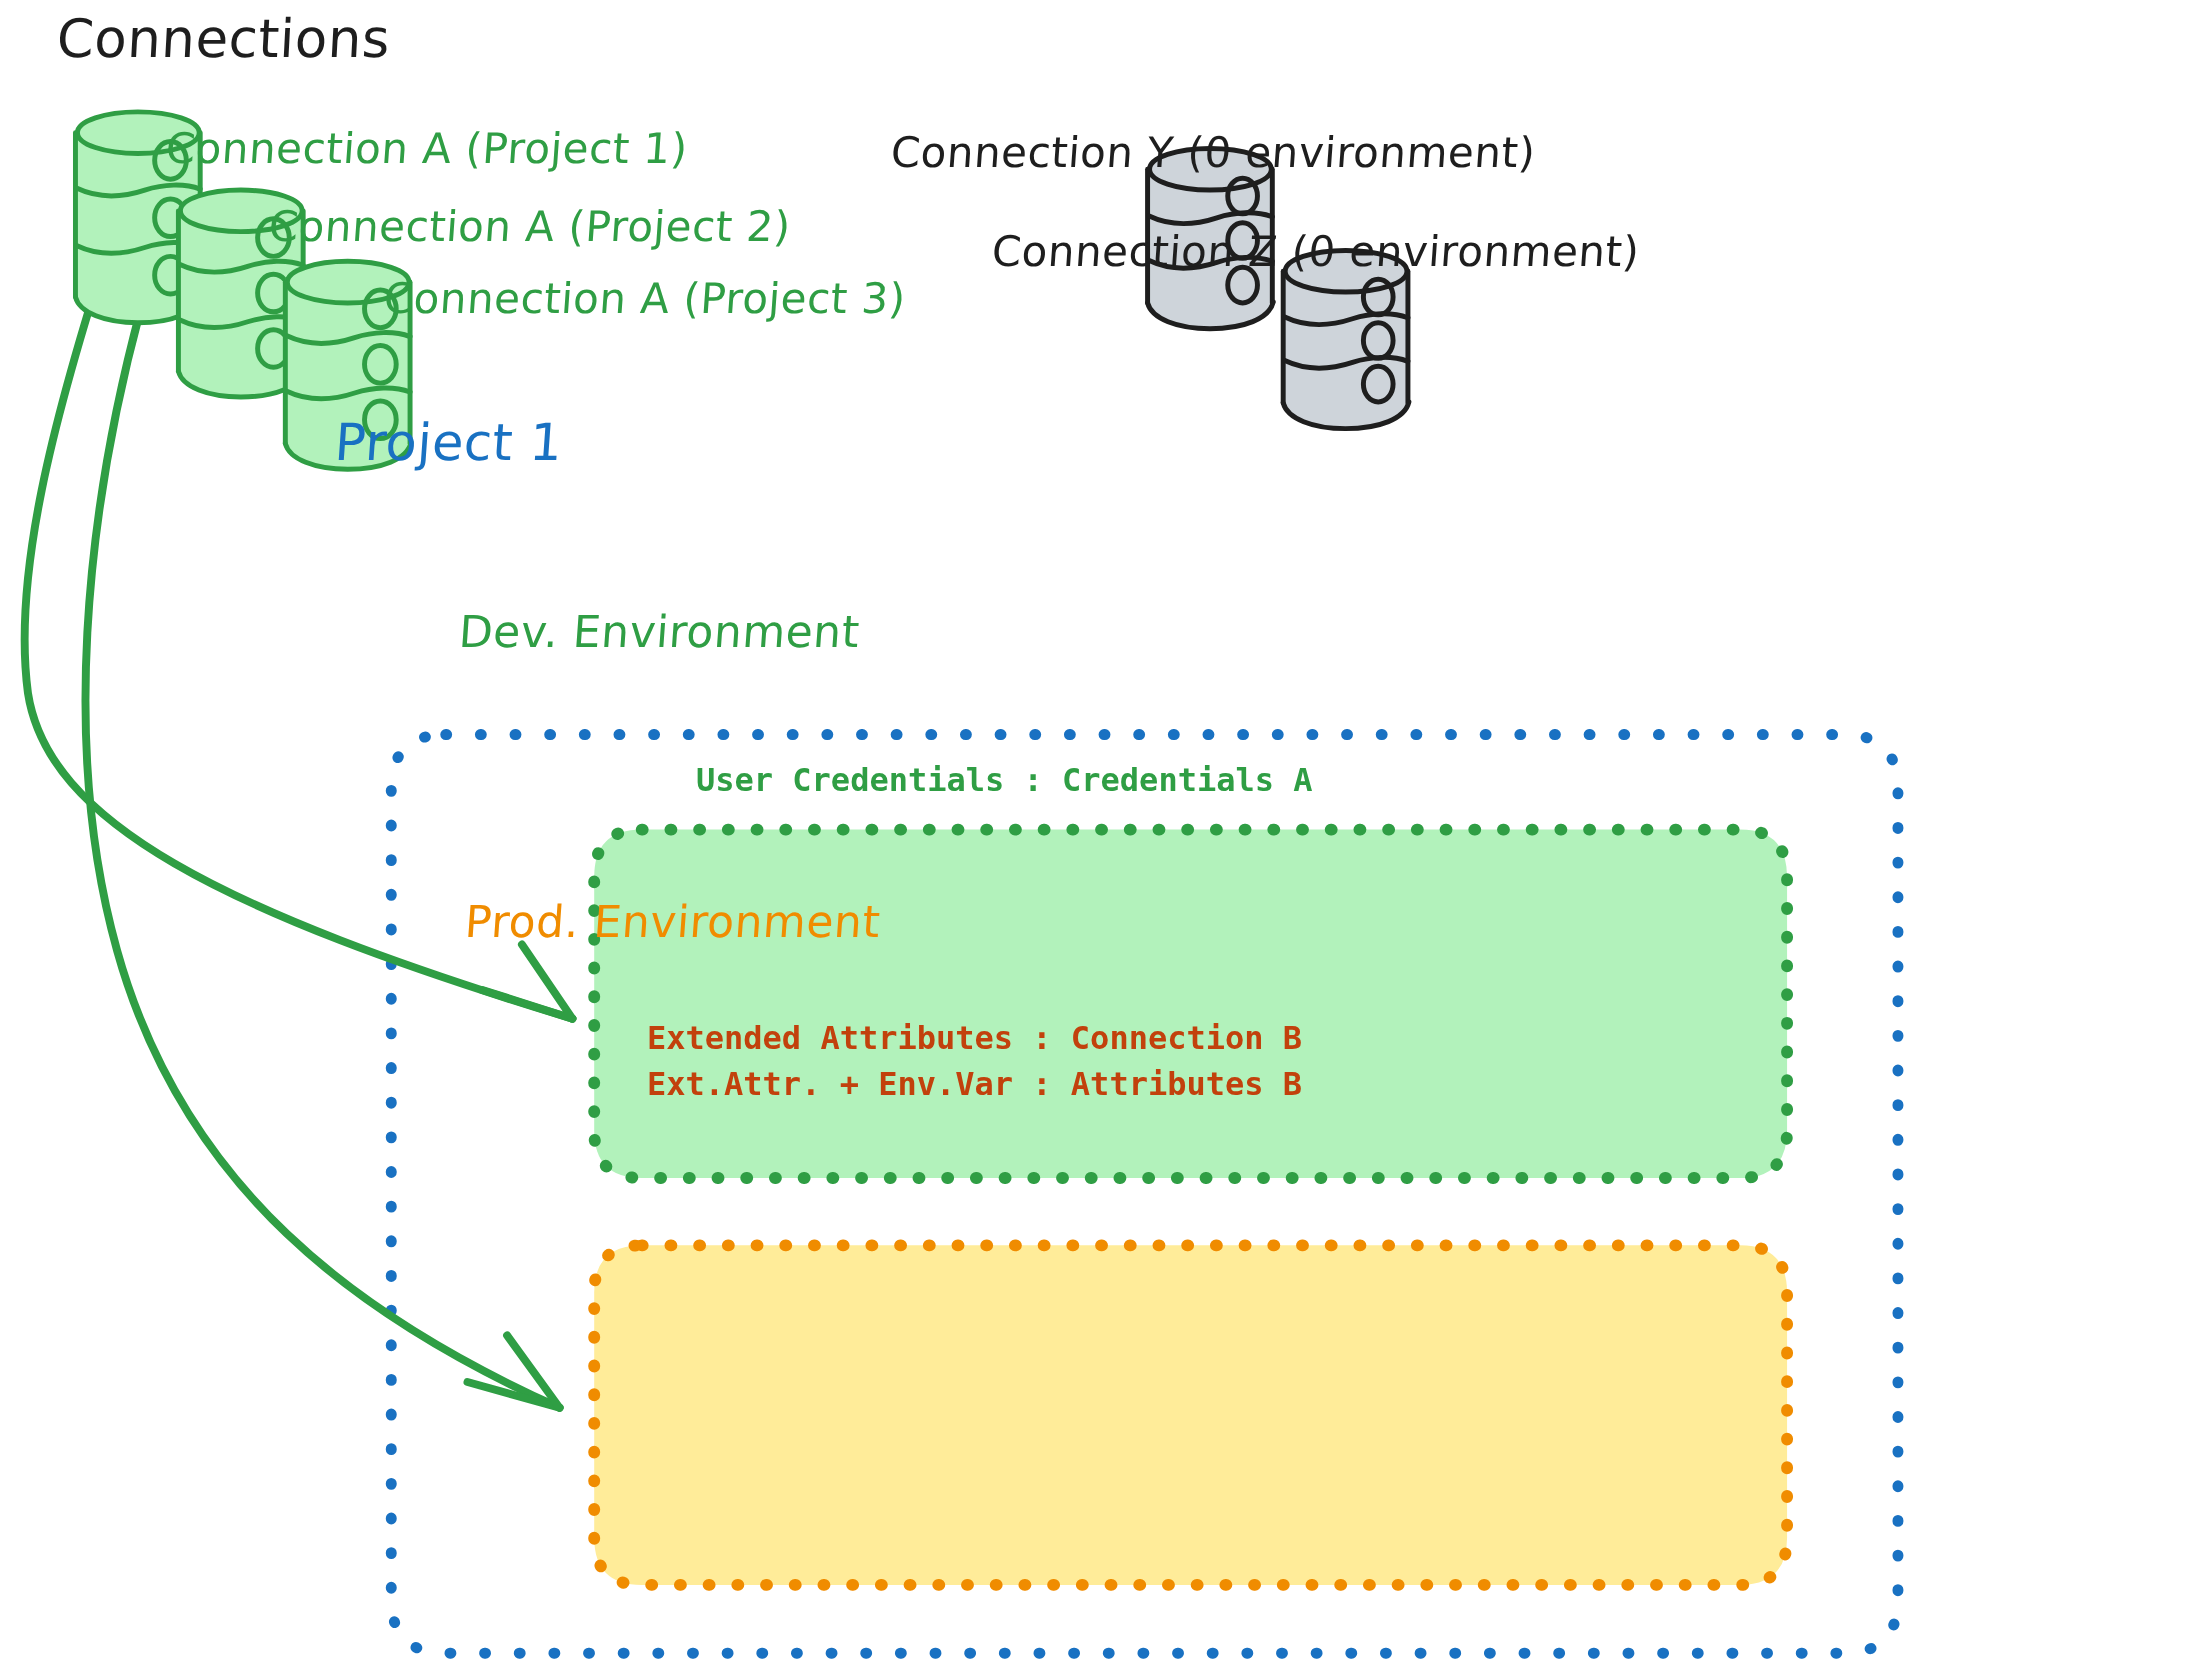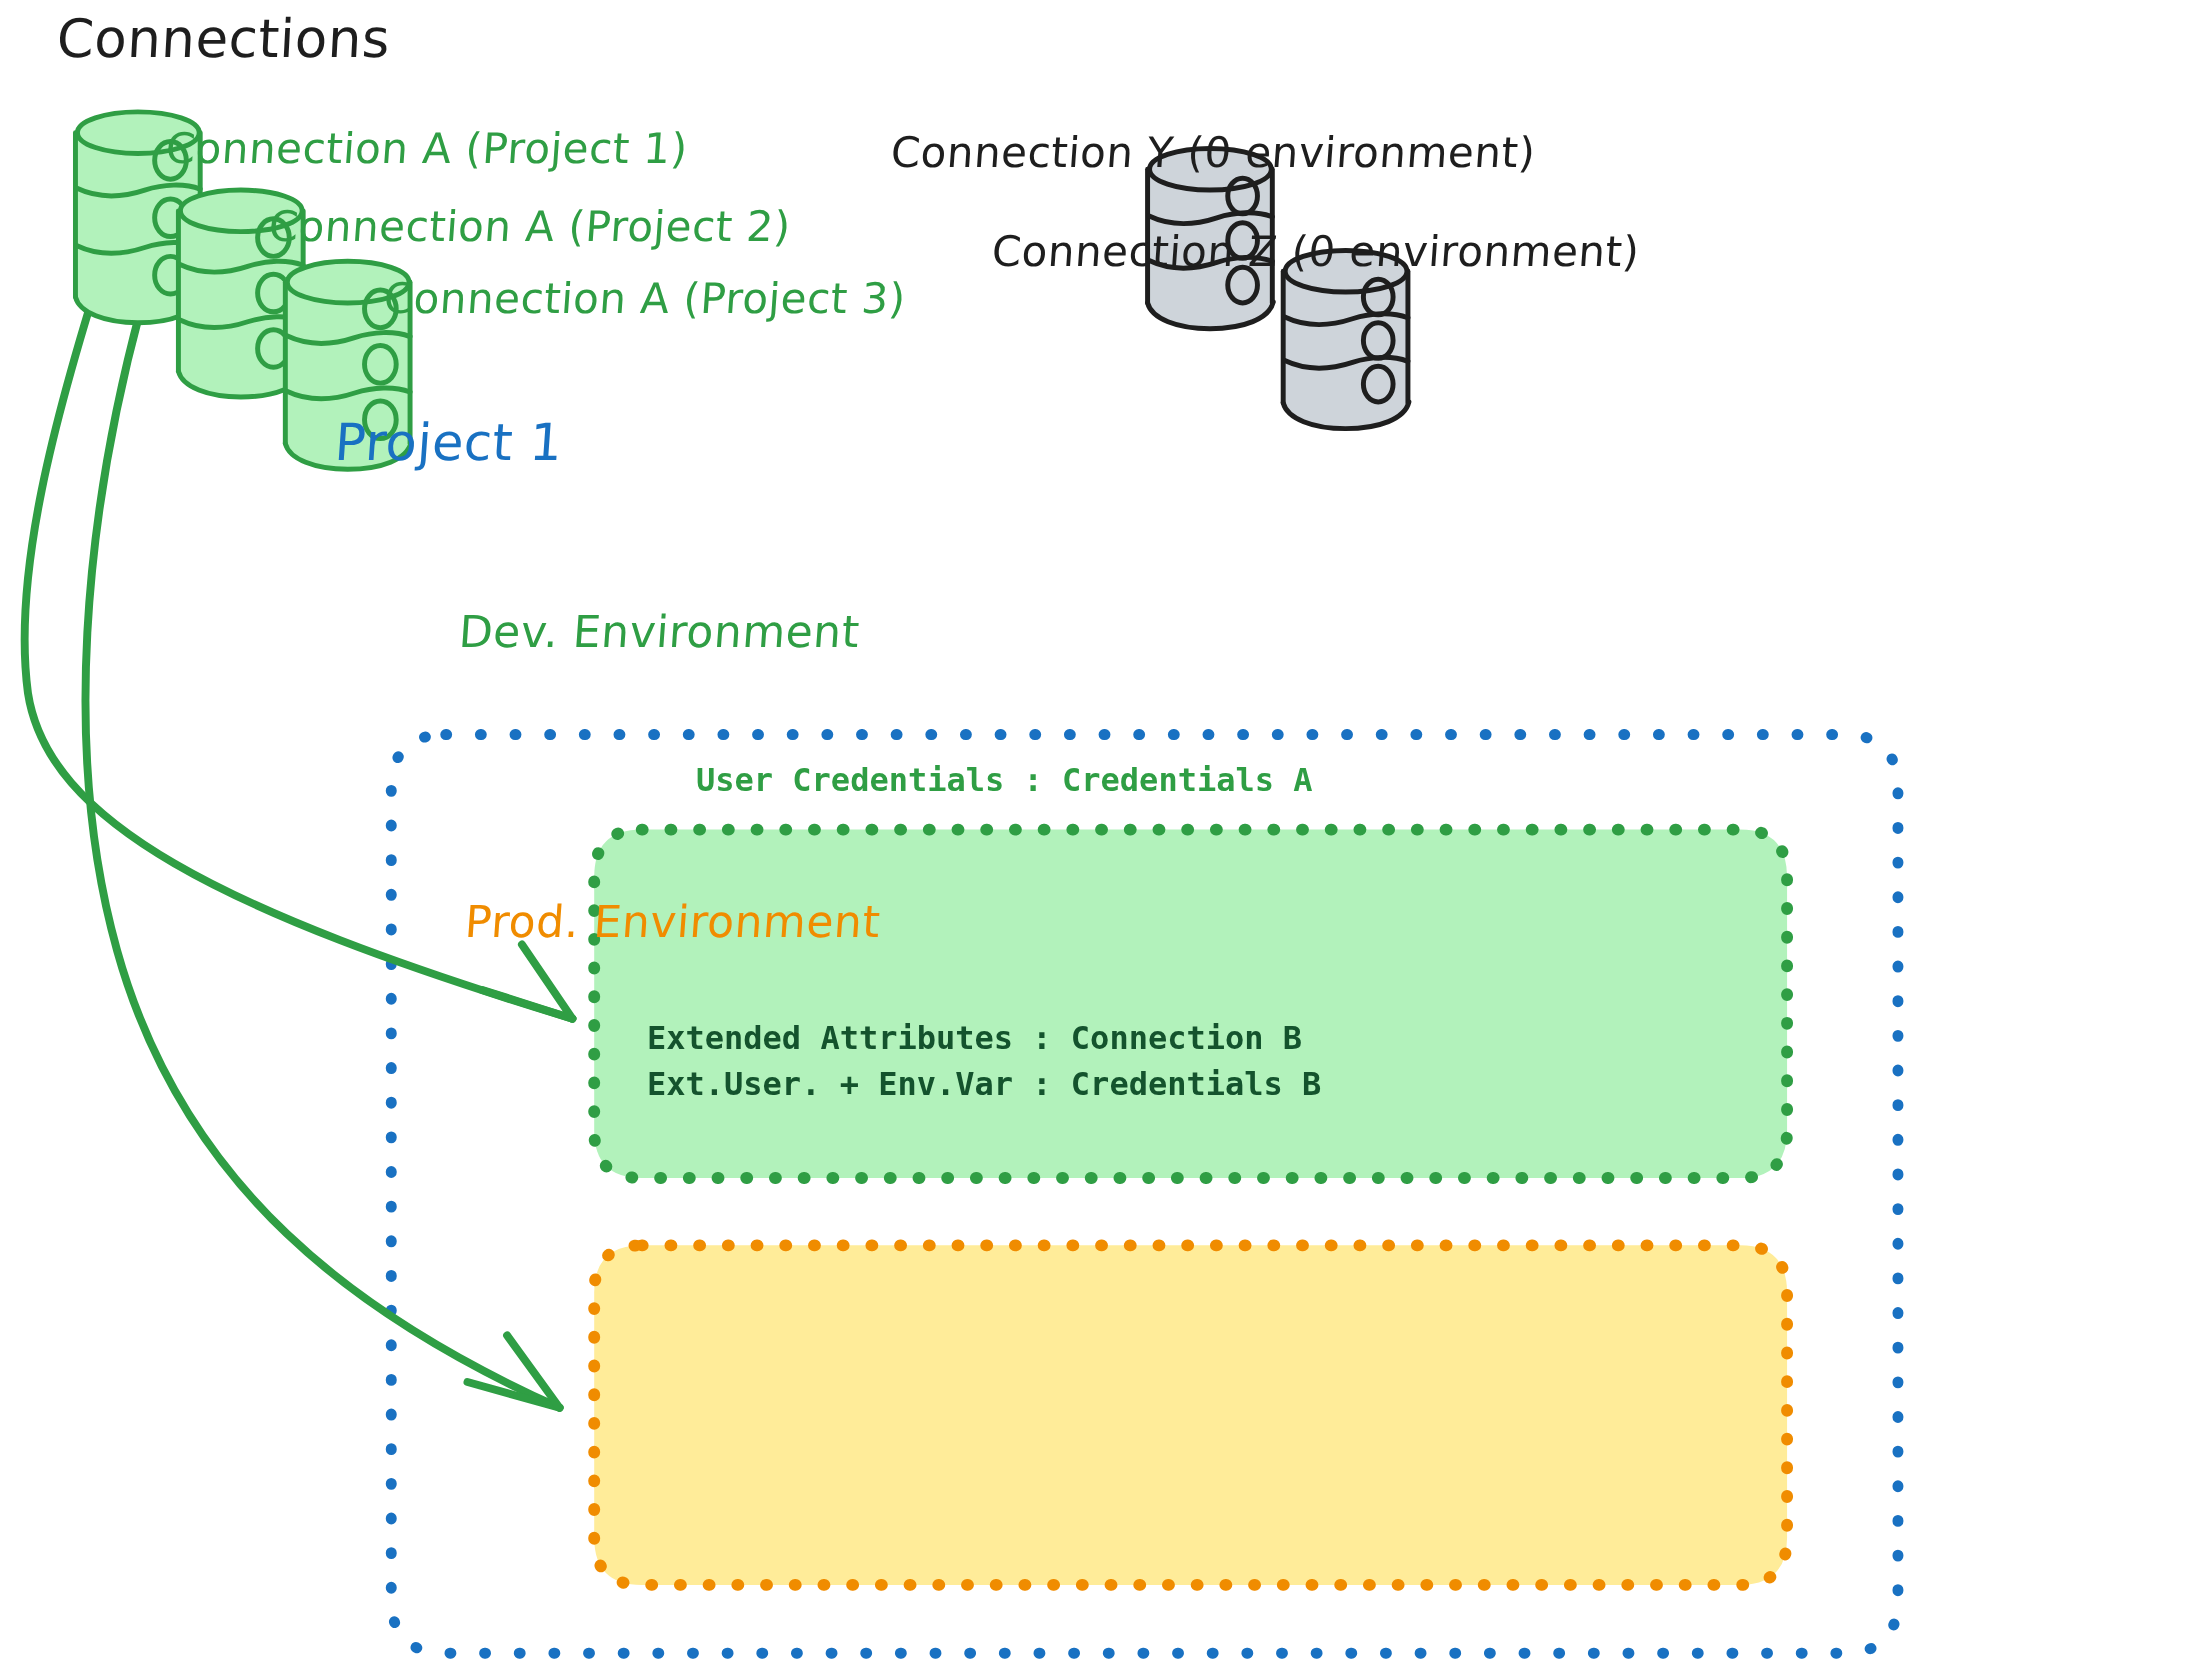--- a/index.html
+++ b/index.html
@@ -94,21 +94,21 @@
     left: 696px;
     top: 757px;
     font-size: 32px;
     color: #2f9e44;
     text-align: center;
   }
   #prod-attrs {
     left: 647px;
     top: 1015px;
     font-size: 32px;
-    color: #14532d;
+    color: #c2410c;
   }
 </style>
 </head>
 <body>
 
 <div id="canvas">
 
   <svg class="layer" viewBox="0 0 2234 1691">
 
     <g>
@@ -258,16 +258,16 @@
   <div class="hand-text gray-label" id="label-conn-z">Connection Z (0 environment)</div>
 
   <div class="hand-text" id="label-project1">Project 1</div>
 
   <div class="hand-text" id="label-dev-env">Dev. Environment</div>
 
   <div class="mono-text" id="dev-cred">User Credentials : Credentials A</div>
 
   <div class="hand-text" id="label-prod-env">Prod. Environment</div>
 
-  <div class="mono-text" id="prod-attrs"><span>Extended Attributes : Connection B</span><br><span>Ext.User. + Env.Var : Credentials B</span></div>
+  <div class="mono-text" id="prod-attrs"><span>Extended Attributes : Connection B</span><br><span>Ext.Attr. + Env.Var : Attributes B</span></div>
 
 </div>
 
 
 </body></html>

